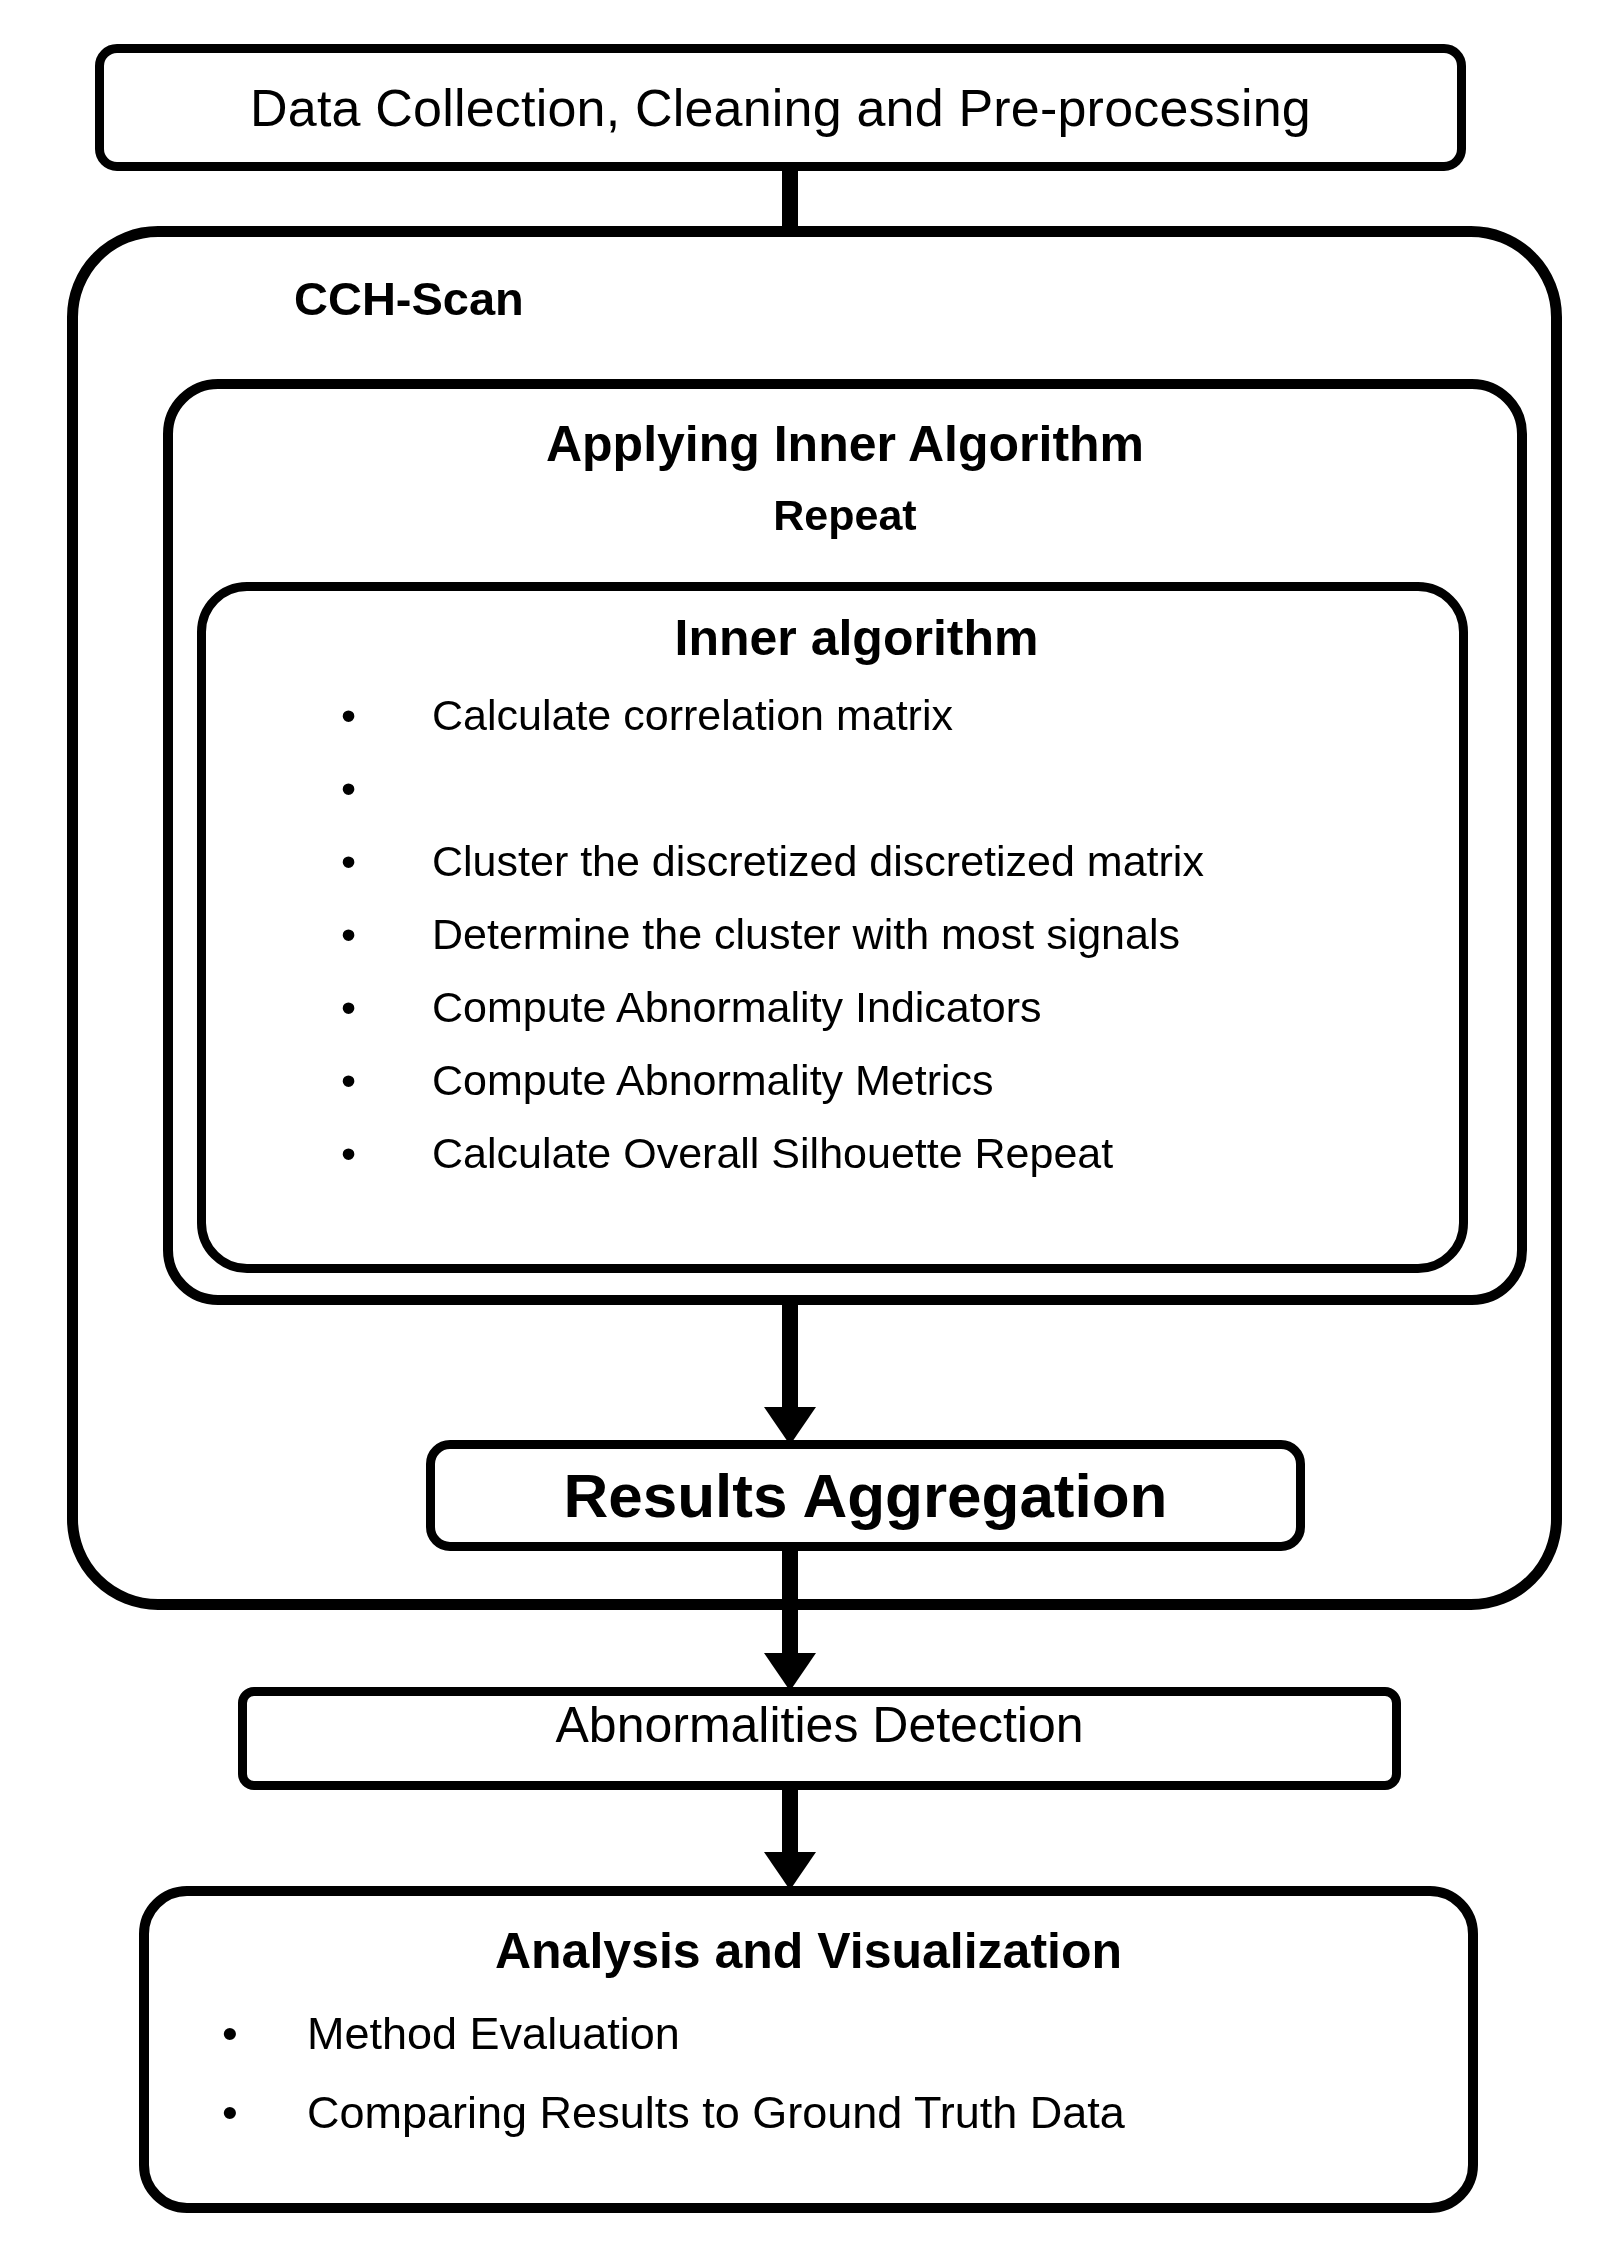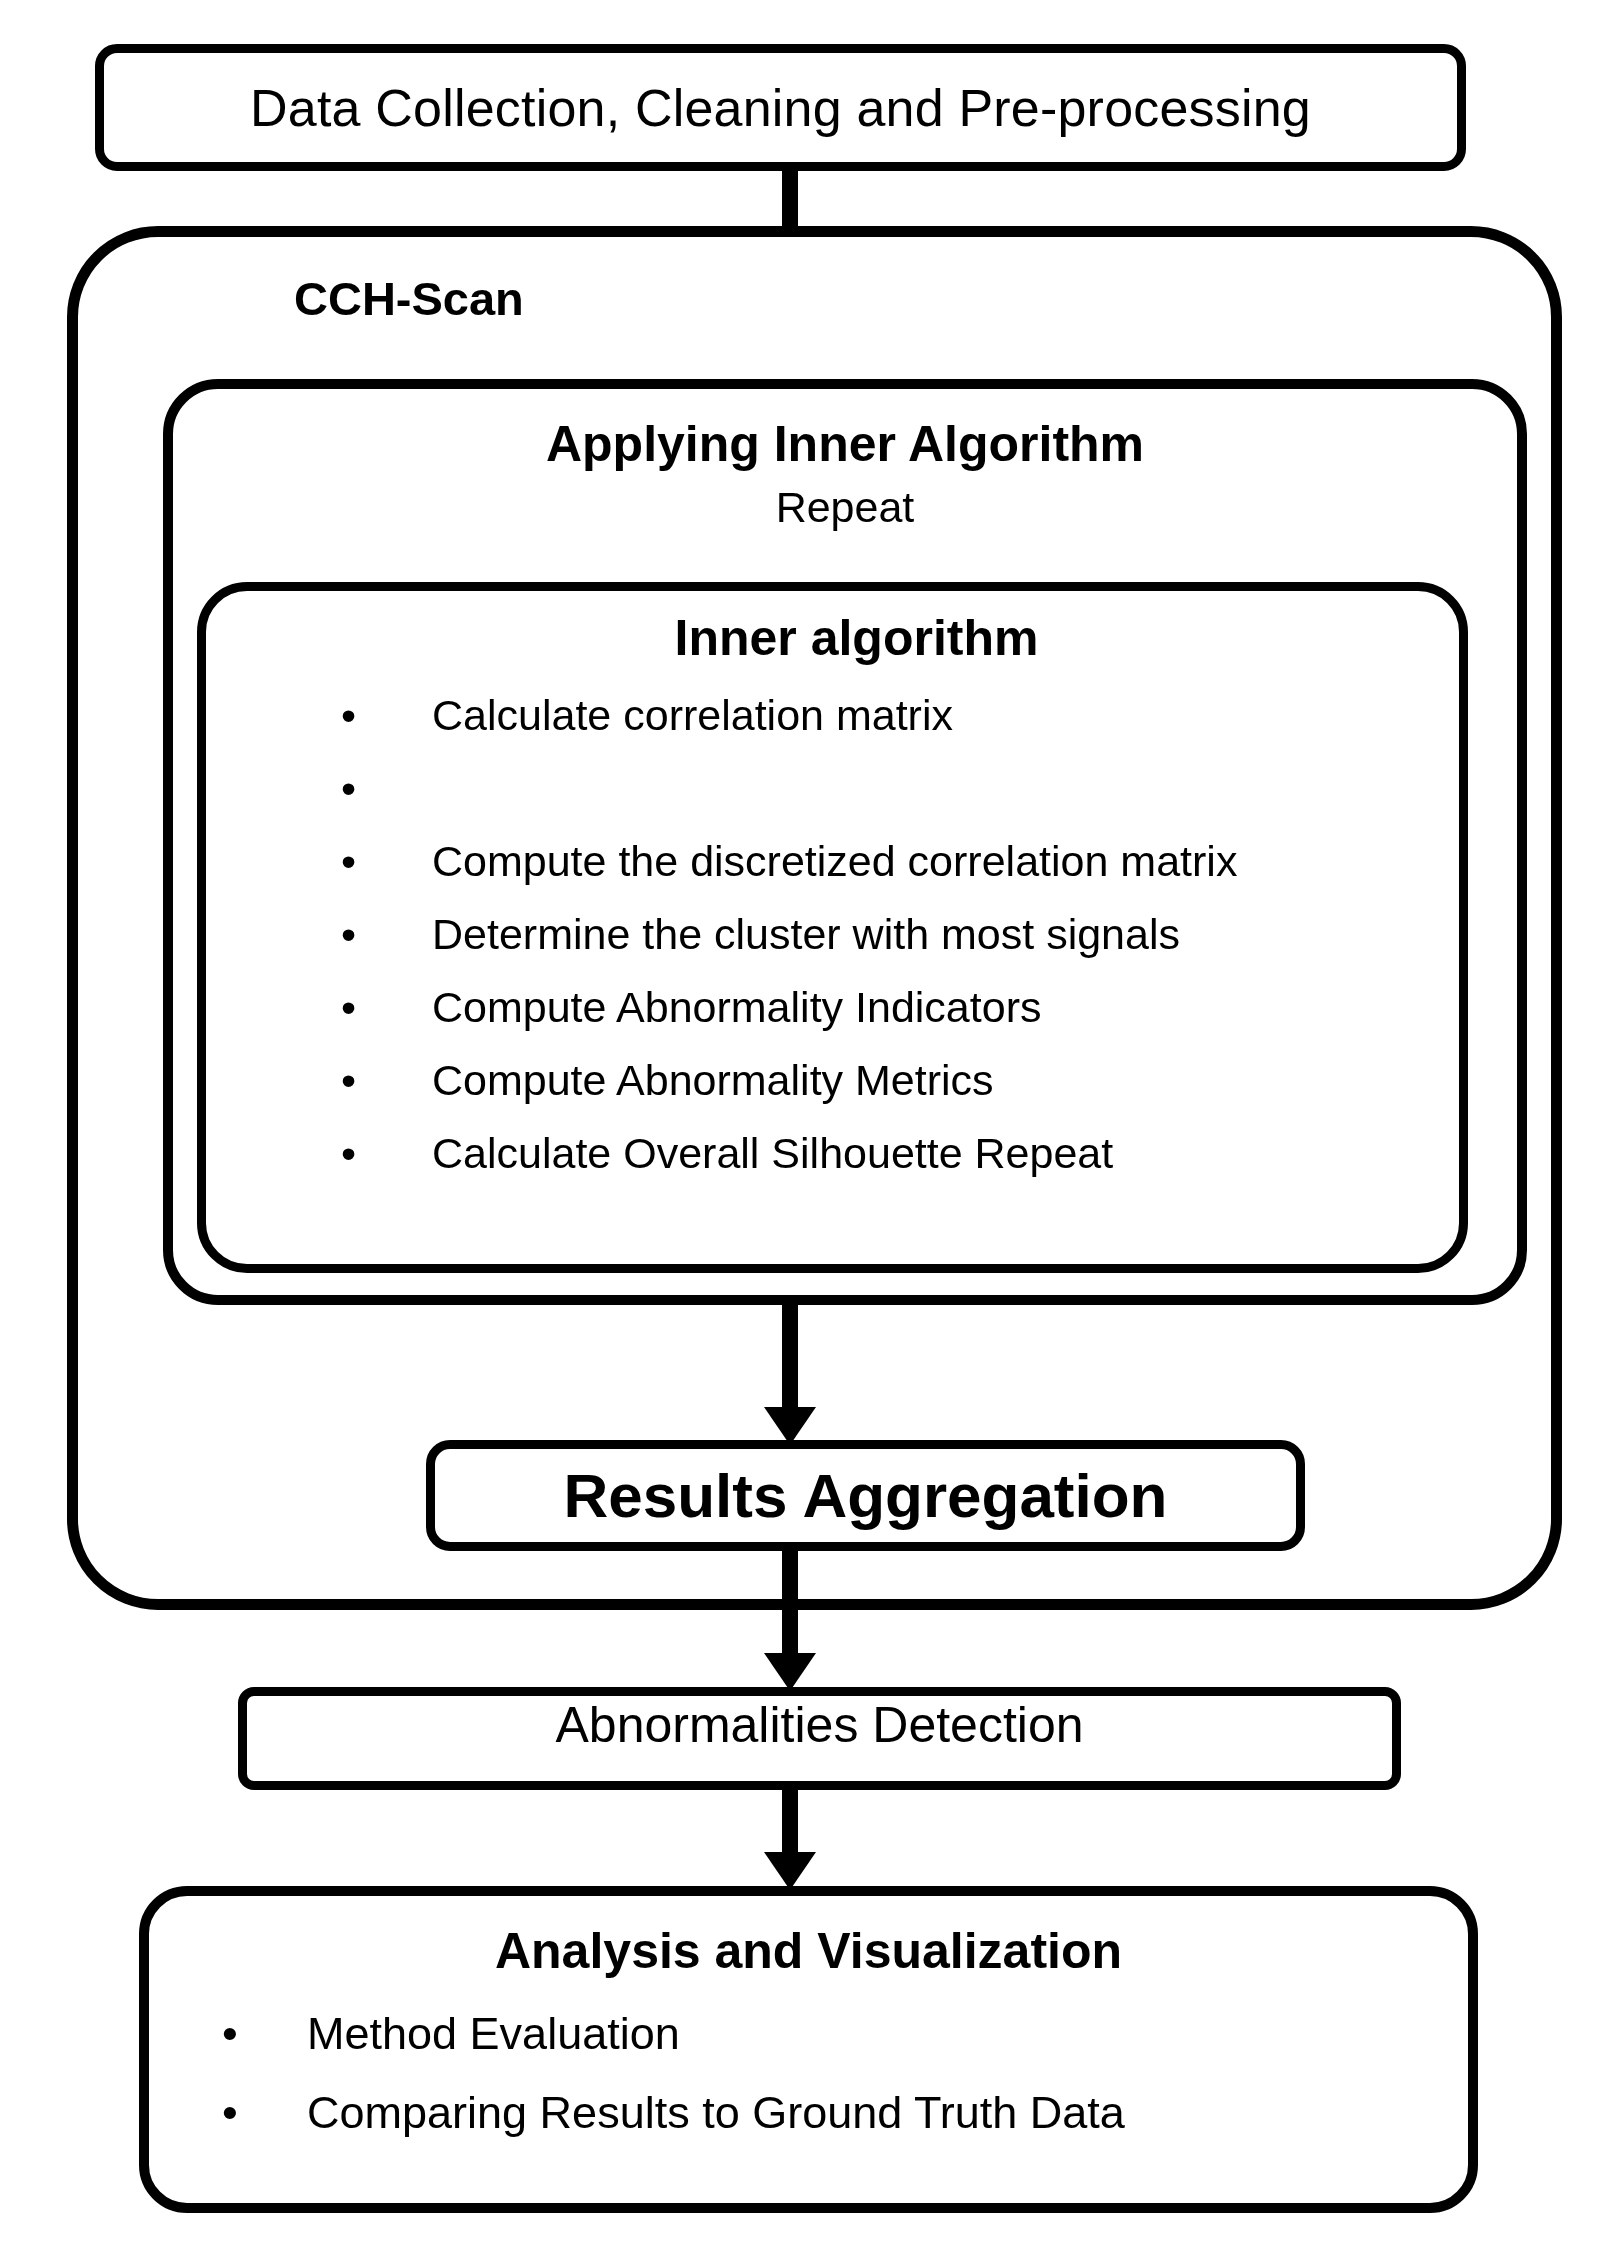--- a/index.html
+++ b/index.html
@@ -80,23 +80,23 @@
     border-width: 10px;
     align-items: center;
   }
   #applying-title {
     margin-top: 26px;
     font-size: 50px;
     font-weight: bold;
     white-space: nowrap;
   }
   #applying-repeat {
-    margin-top: 10px;
+    margin-top: 18px;
     font-size: 43px;
-    font-weight: 400;
+    font-weight: 700;
     white-space: nowrap;
   }
 
   
   #box-inner-algorithm {
     left: 197px;
     top: 582px;
     width: 1271px;
     height: 691px;
     border-radius: 50px;
@@ -250,21 +250,21 @@
     <ul class="bullets">
       <li>
         <span class="dot">•</span>
         <span>Calculate correlation matrix</span>
       </li>
       <li>
         <span class="dot">•</span>
       </li>
       <li>
         <span class="dot">•</span>
-        <span>Compute the discretized correlation matrix</span>
+        <span>Cluster the discretized discretized matrix</span>
       </li>
       <li>
         <span class="dot">•</span>
         <span>Determine the cluster with most signals</span>
       </li>
       <li>
         <span class="dot">•</span>
         <span>Compute Abnormality Indicators</span>
       </li>
       <li>

